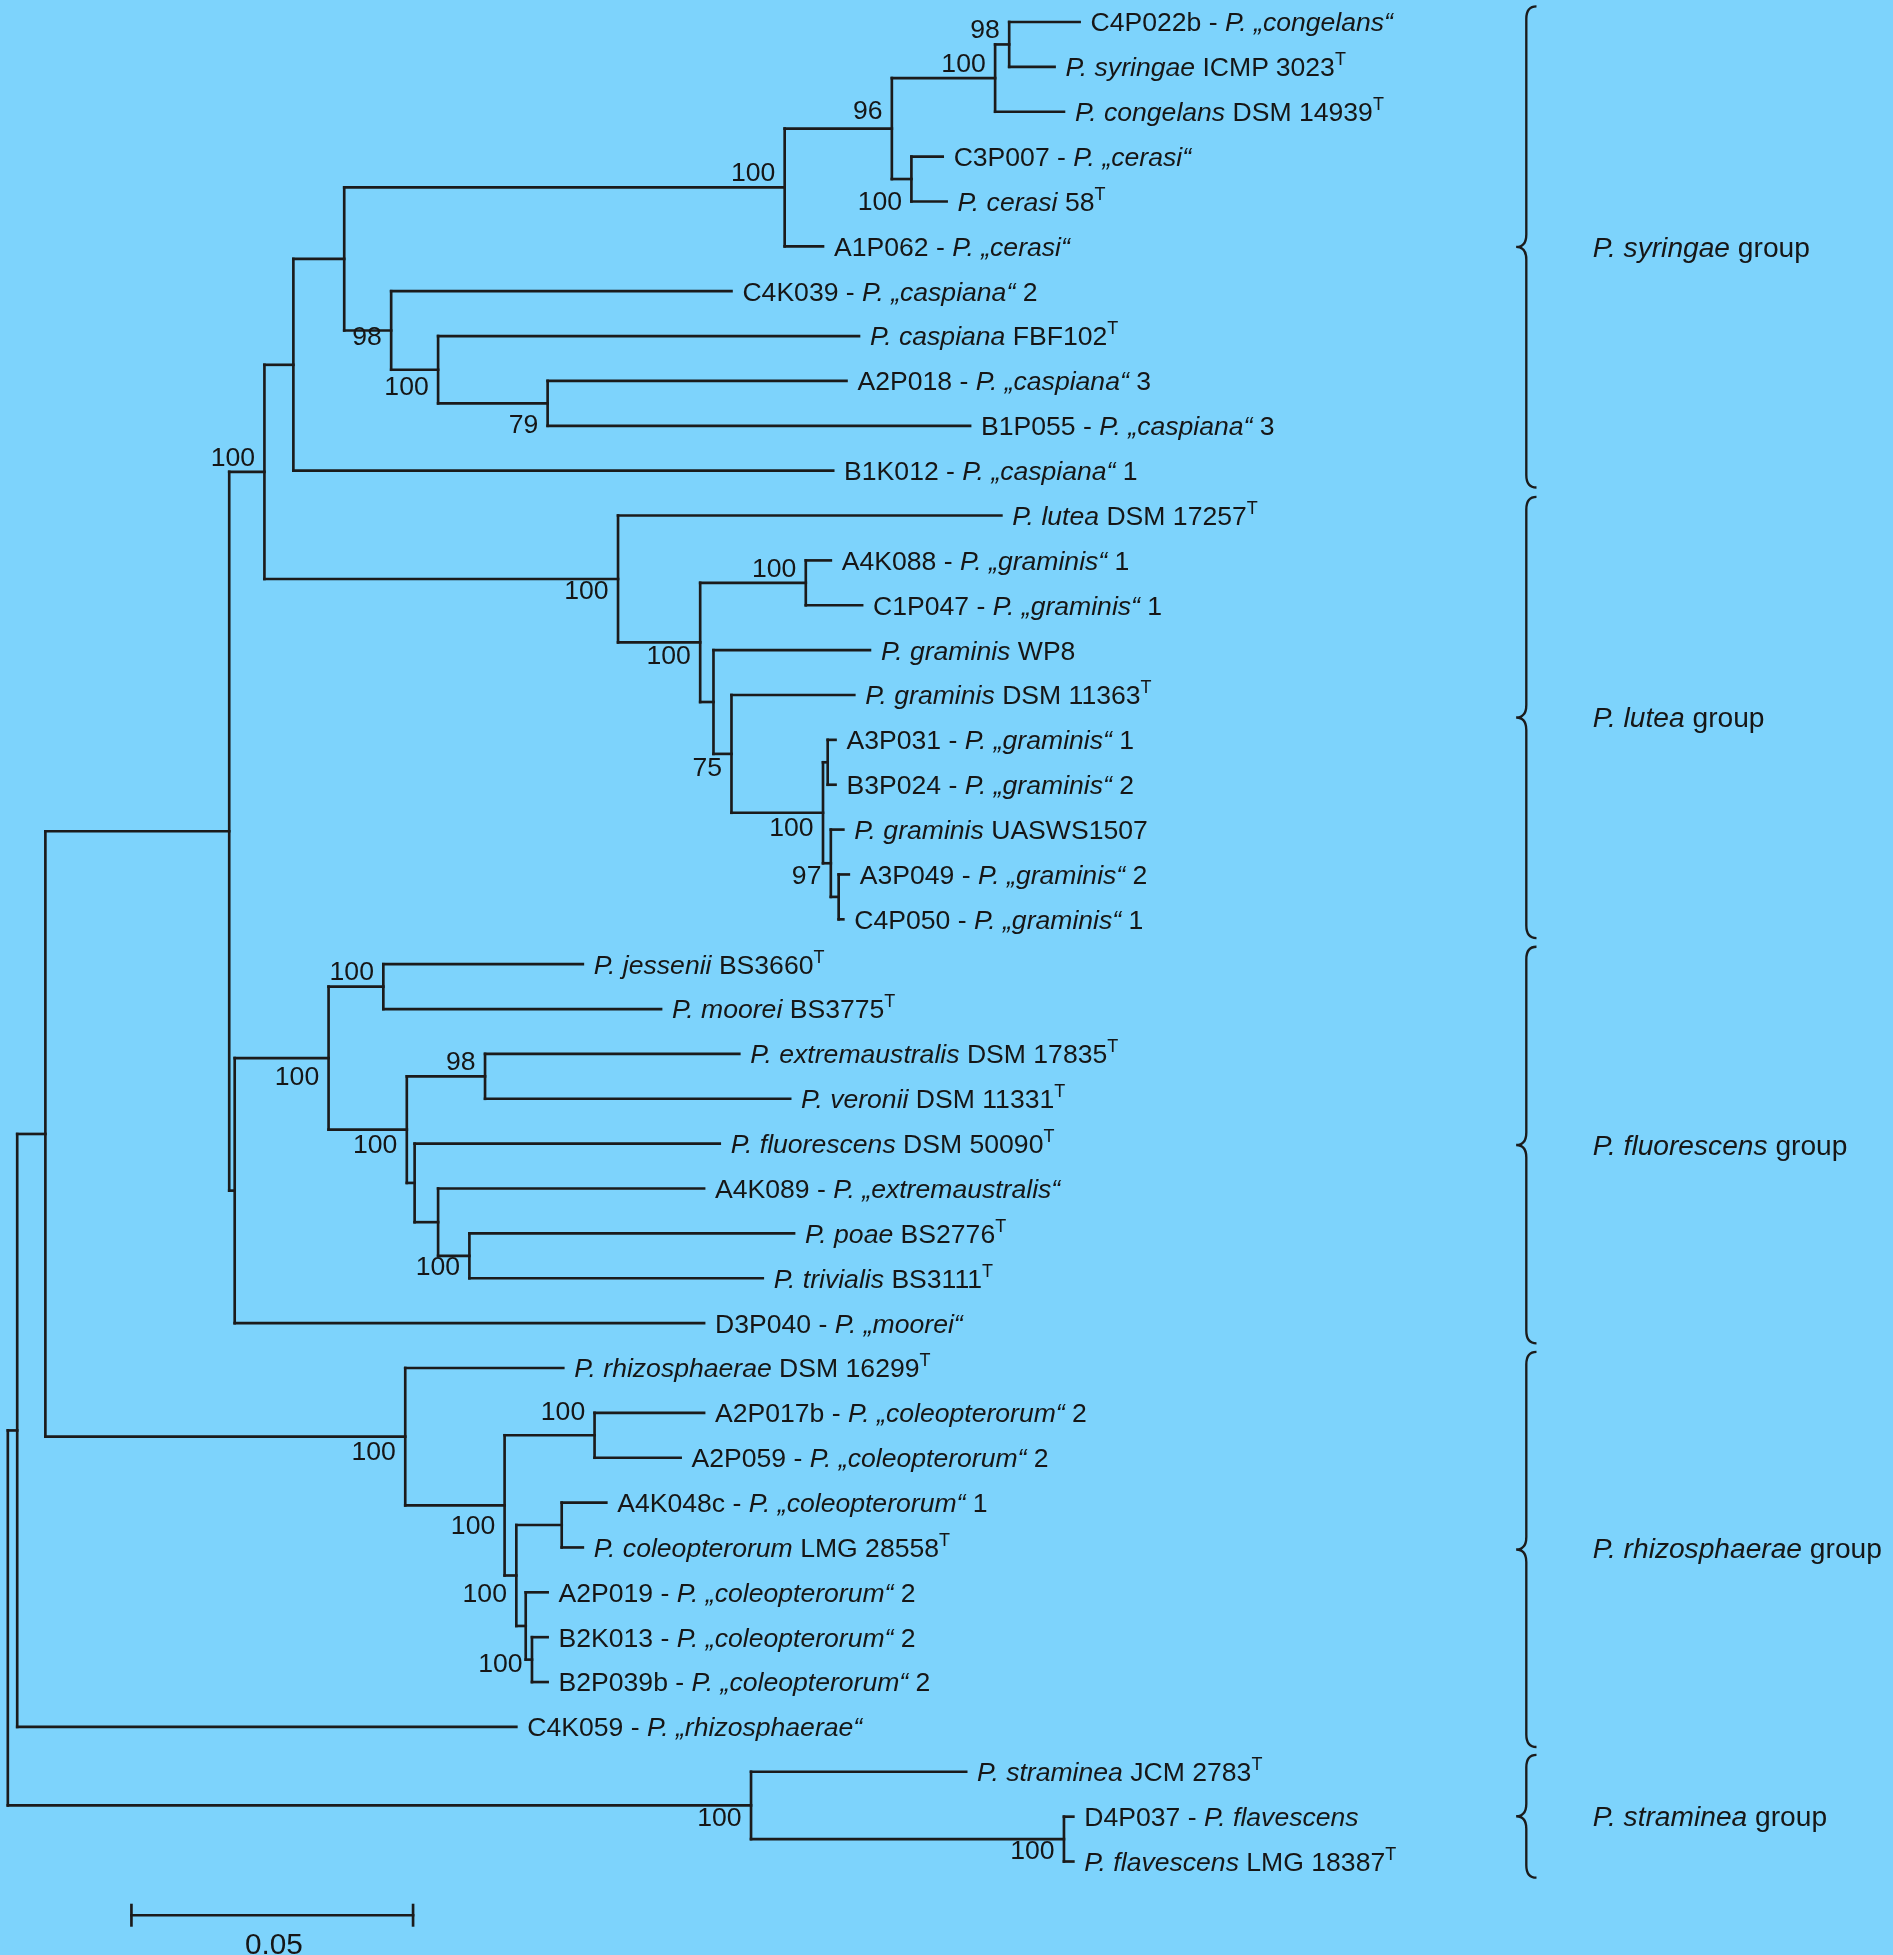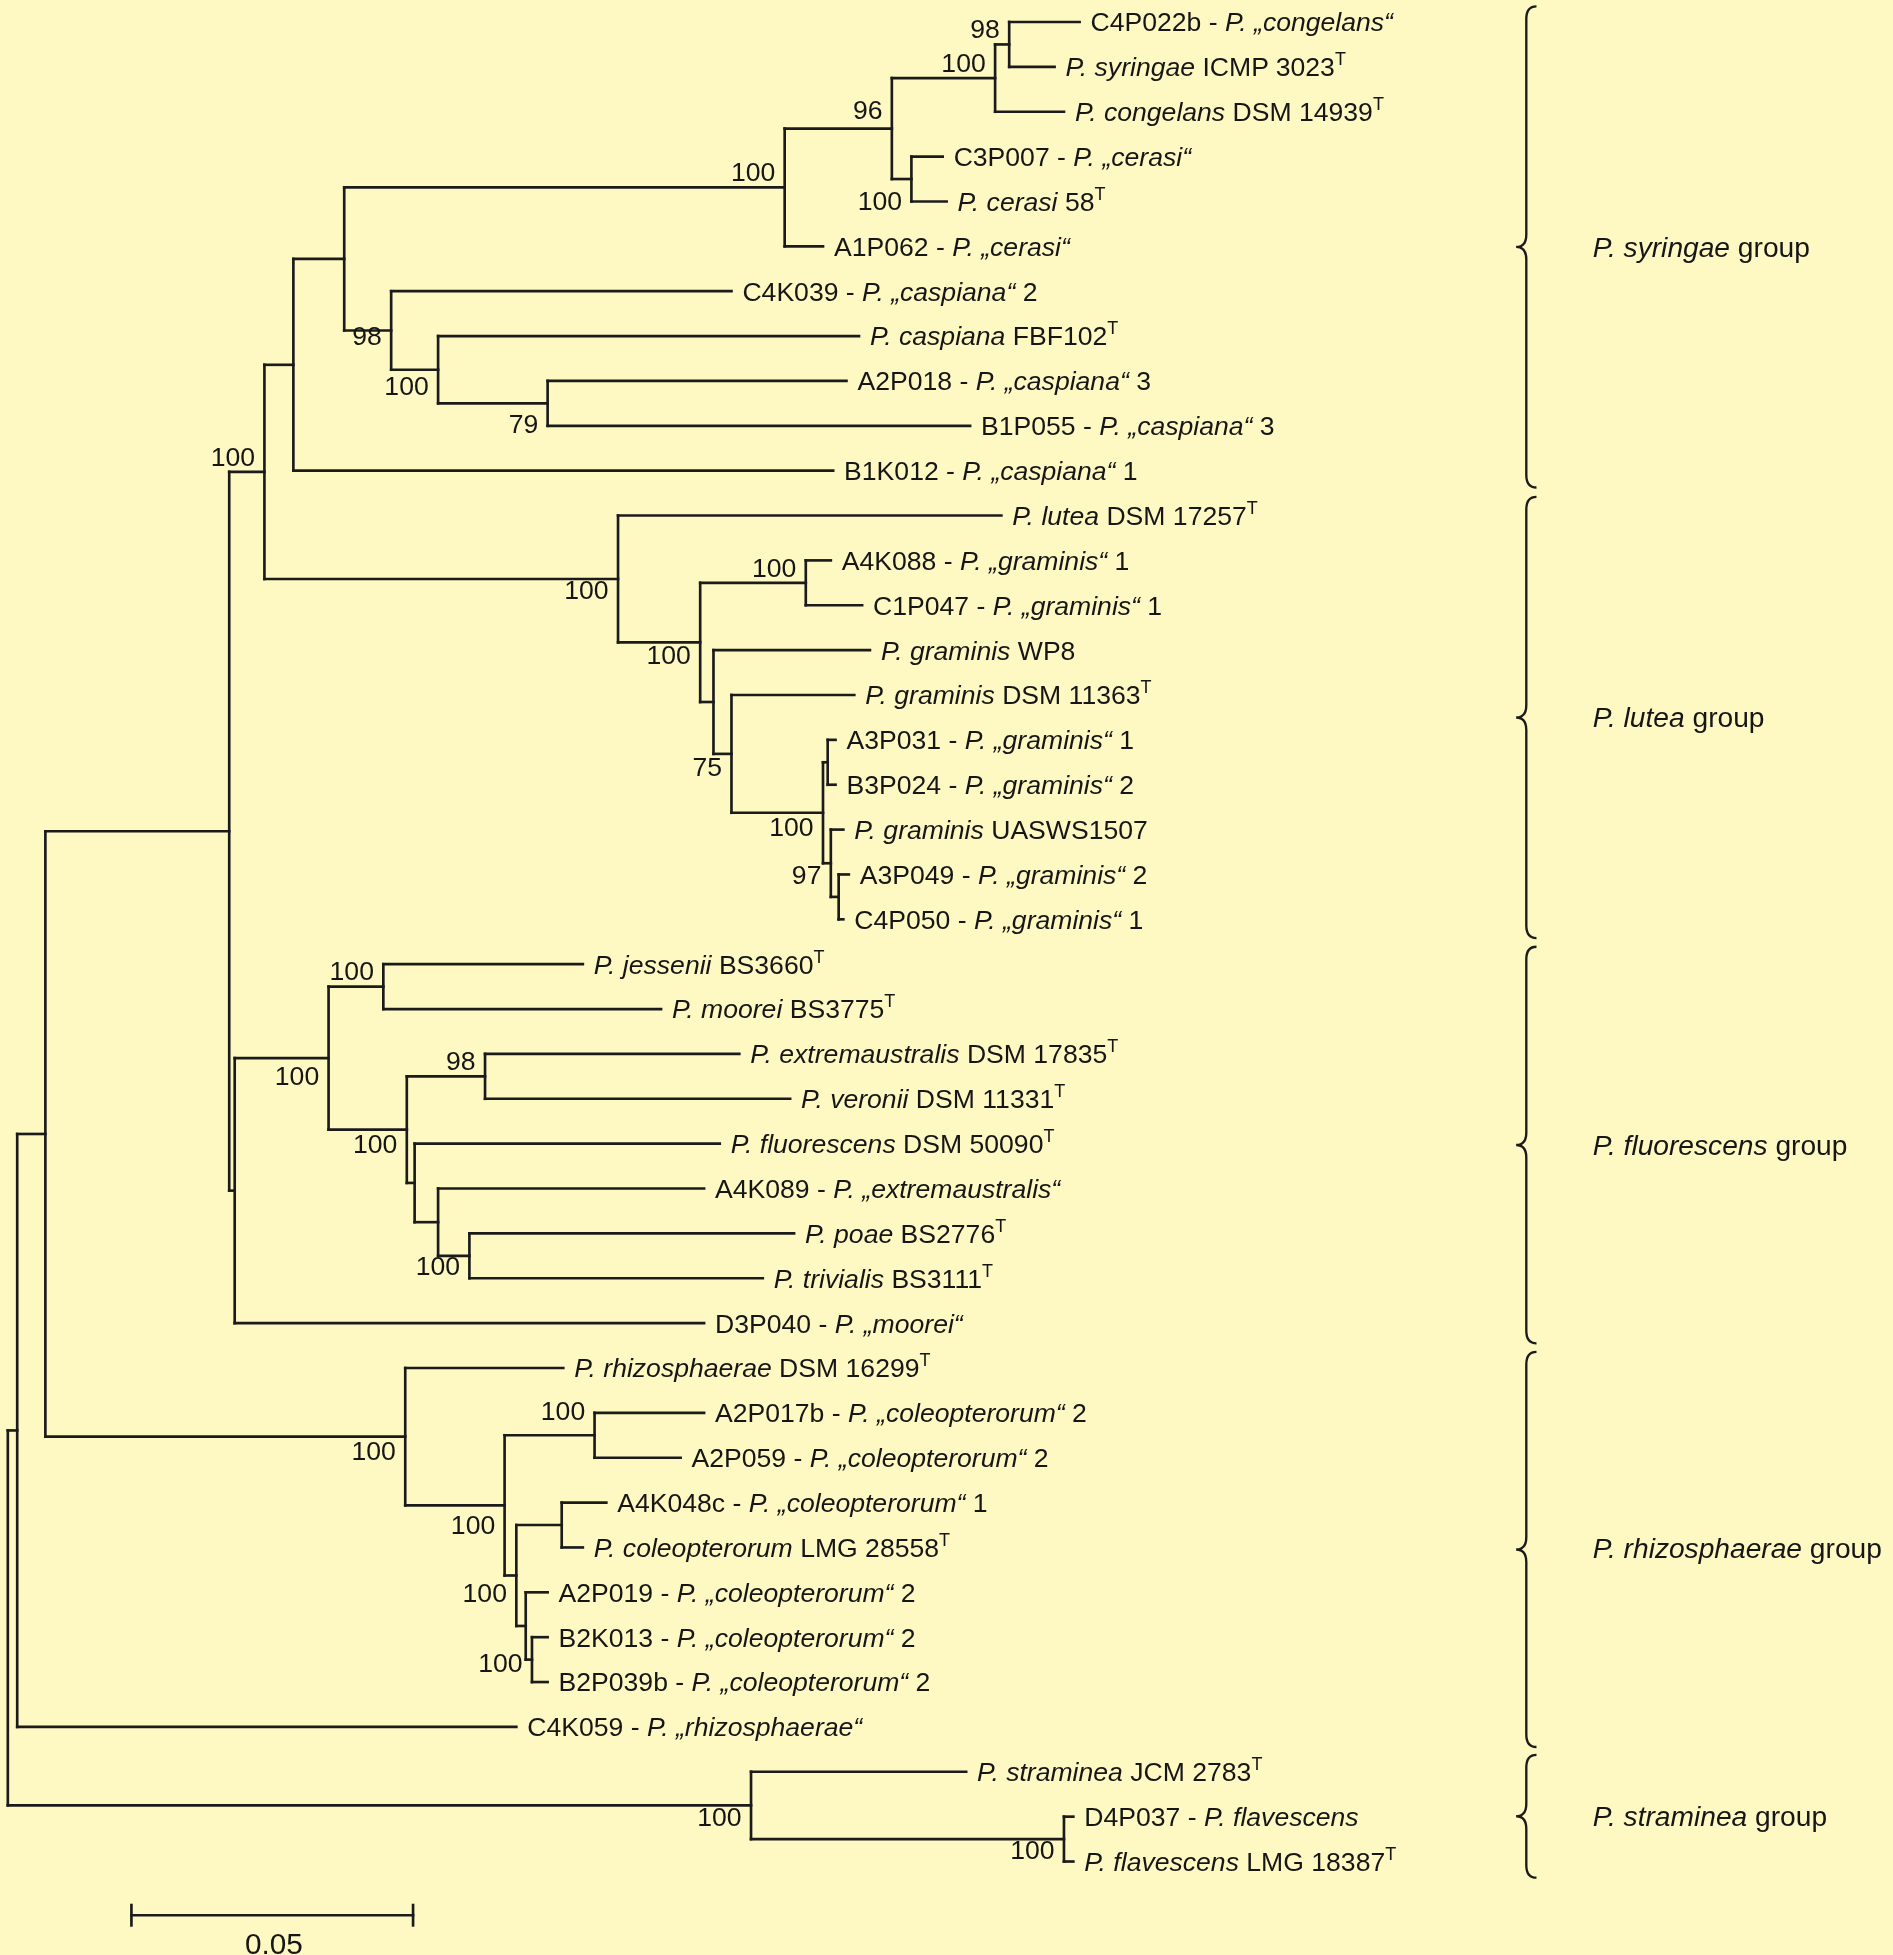--- a/index.html
+++ b/index.html
@@ -1,17 +1,17 @@
 <!DOCTYPE html>
 <html style="font-size:12.5px"><head>
 <meta charset="utf-8">
 <style>
   html,body{margin:0;padding:0;background:#ffffff;}
   .figure-wrap{
-    width:1894px;height:1956px;position:relative;background:#fef9c3;
+    width:1894px;height:1956px;position:relative;background:#7dd3fc;
     font-family:"Liberation Sans","DejaVu Sans",sans-serif;
   }
   svg{display:block;}
   svg text{fill:#161616;}
   .tip-text{font-size:34px;}
   .bs-text{font-size:34px;}
   .group-text{font-size:36px;}
   .scale-text{font-size:38px;}
 </style>
 </head>

